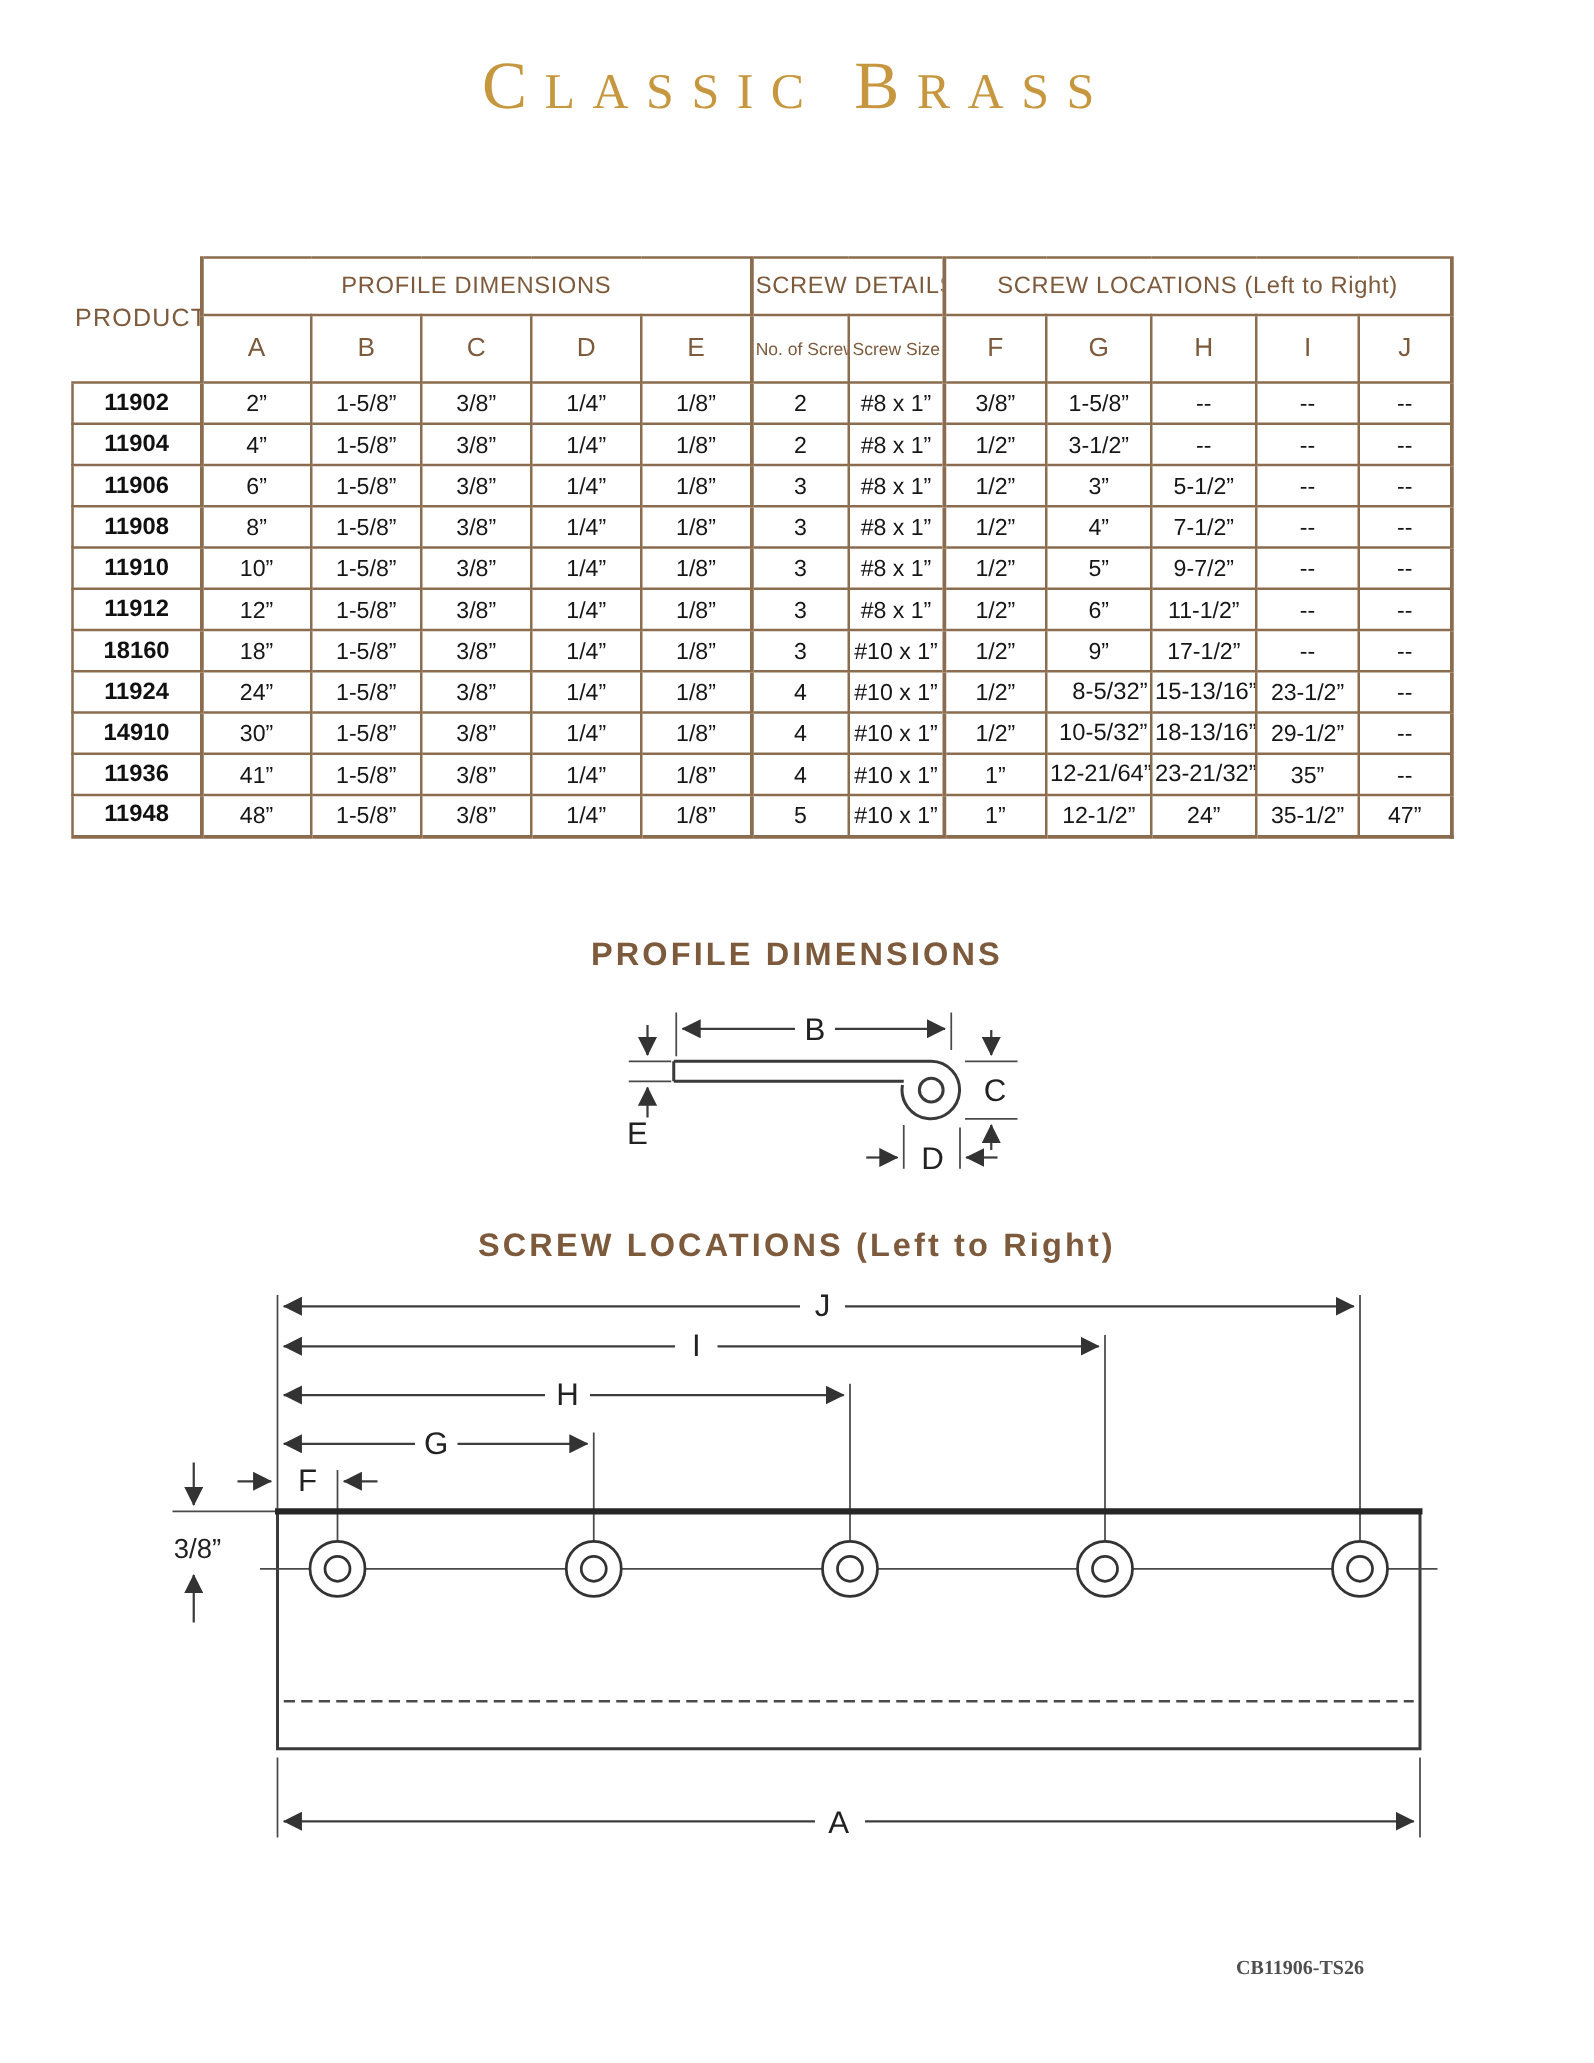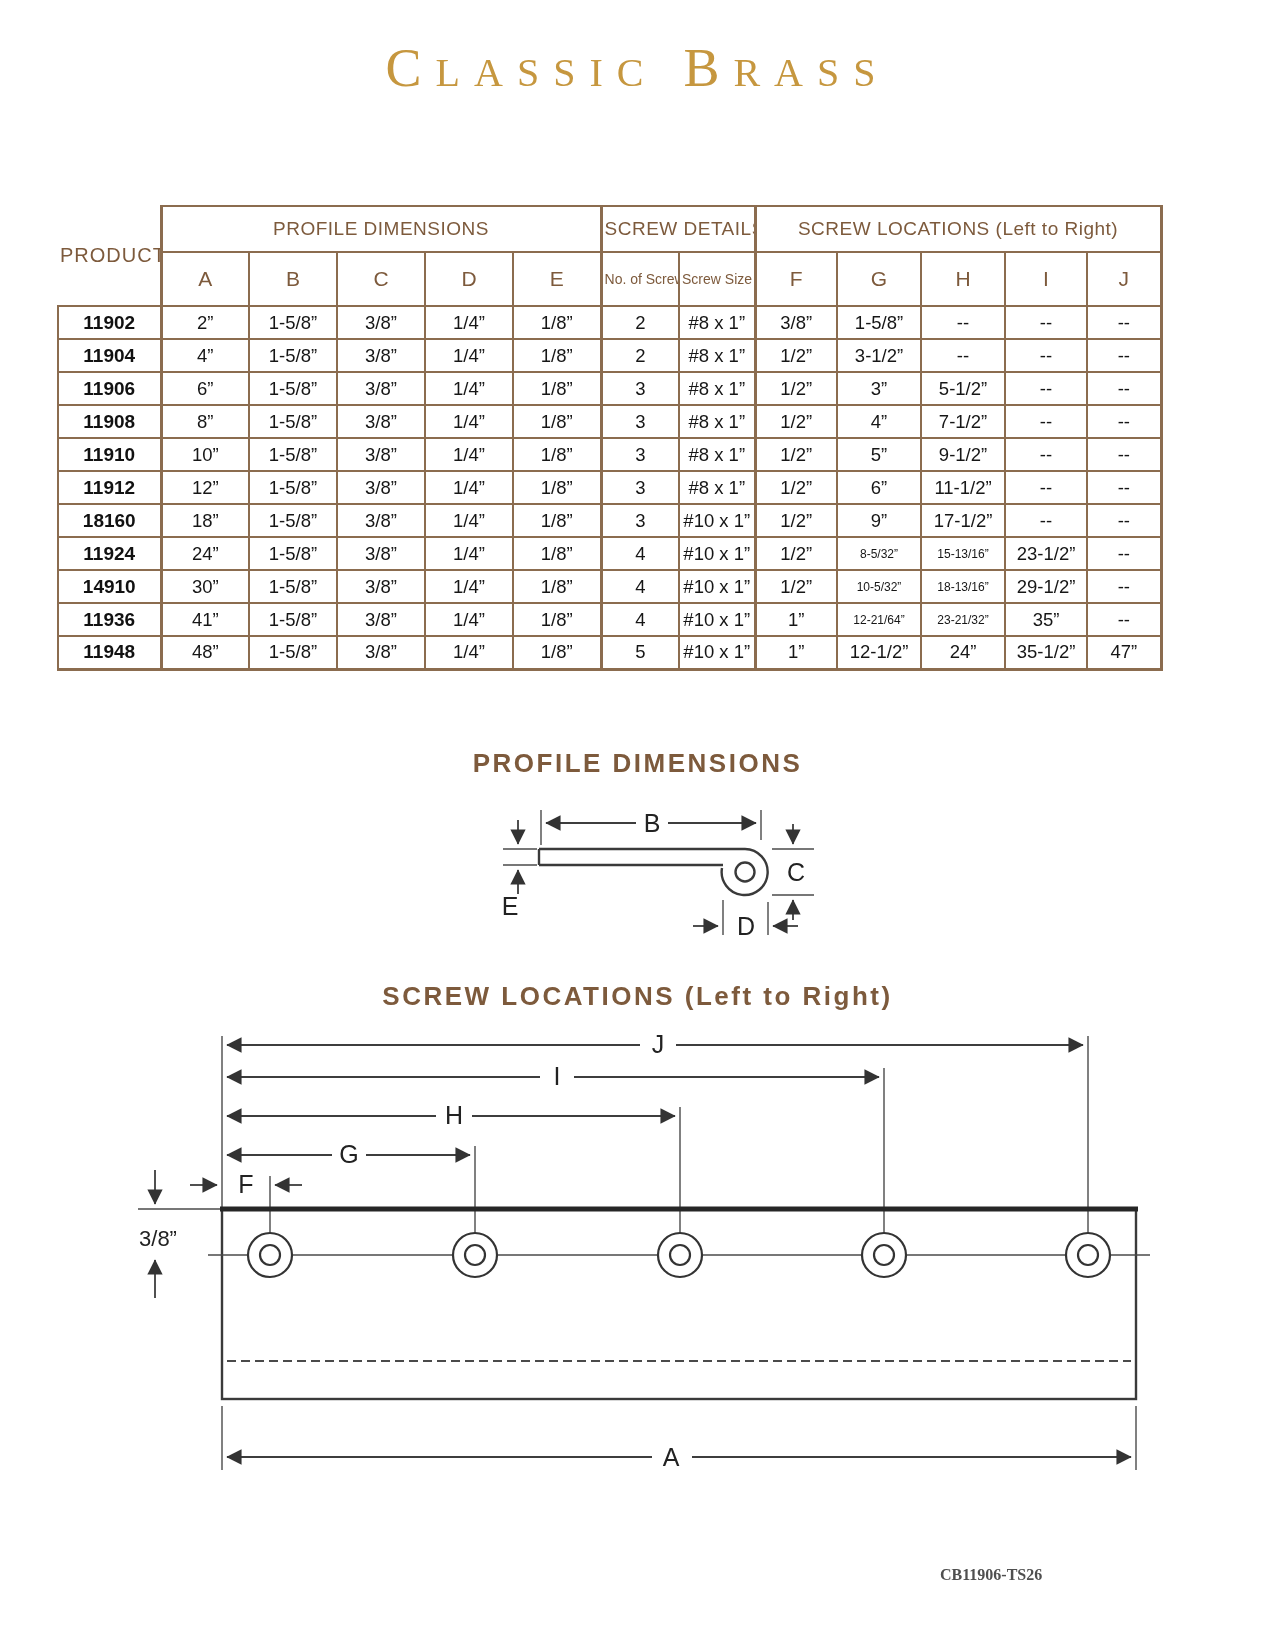--- a/index.html
+++ b/index.html
@@ -47,21 +47,21 @@
   th.group{
     color:var(--header-brown);font-size:19px;letter-spacing:0.5px;
     border-top-width:3px;
   }
   th.col-letter{color:var(--header-brown);font-size:21px;font-weight:700;}
   th.col-small{
     color:var(--header-brown);font-size:14px;line-height:1.15;white-space:normal;
   }
   td.prodnum, tbody.data th{font-weight:700;font-size:19px;color:#111;}
   tbody.data td{font-size:18.5px;color:#161616;}
-  tbody.data td.small{font-size:12px;}
+  tbody.data td.small{font-size:19px;text-align:right;}
   .sep-l{border-left-width:3px!important;}
   .sep-r{border-right-width:3px!important;}
   tbody.data tr:last-child td, tbody.data tr:last-child th{border-bottom-width:3px;margin-left:36px;}
   
   .sect-title{
     position:absolute;left:0;width:1275px;text-align:center;
     color:var(--header-brown);font-weight:700;font-size:26px;letter-spacing:2.5px;
   }
   #profile-title{top:748px;}
   #screw-title{top:981px;}
@@ -72,21 +72,21 @@
   .dim{stroke:var(--diagram-line);stroke-width:1.8;fill:none;}
   .dimthin{stroke:#4a4a4a;stroke-width:1.4;fill:none;}
   .shape{stroke:#3a3a3a;stroke-width:2.4;fill:none;}
   .bartop{stroke:#262626;stroke-width:5;}
   .dimlabel{fill:#222;font-family:"Liberation Sans",sans-serif;font-size:25px;}
   .dimlabel-sm{fill:#222;font-family:"Liberation Sans",sans-serif;font-size:22px;}
   .dash{stroke:#4a4a4a;stroke-width:2;stroke-dasharray:9 5;fill:none;}
   .screwhole{fill:#ffffff;stroke:#333;stroke-width:2.2;}
   
   .doc-code{
-    position:absolute;left:940px;top:1566px;width:200px;text-align:left;
+    position:absolute;left:940px;top:1566px;width:200px;text-align:center;
     font-family:"Liberation Serif", serif;font-size:16px;color:#4f4f4f;font-weight:700;
   }
 </style>
 </head>
 <body>
 
 <div class="brand">
   <span class="word">CLASSIC</span><span class="word">BRASS</span>
 </div>
 
@@ -194,21 +194,21 @@
           <th class="prodnum">11910</th>
           <td class="sep-l">10”</td>
           <td>1-5/8”</td>
           <td>3/8”</td>
           <td>1/4”</td>
           <td>1/8”</td>
           <td class="sep-l">3</td>
           <td>#8 x 1”</td>
           <td class="sep-l">1/2”</td>
           <td>5”</td>
-          <td>9-1/2”</td>
+          <td>9-7/2”</td>
           <td>--</td>
           <td class="sep-r">--</td>
         </tr>
         <tr>
           <th class="prodnum">11912</th>
           <td class="sep-l">12”</td>
           <td>1-5/8”</td>
           <td>3/8”</td>
           <td>1/4”</td>
           <td>1/8”</td>

